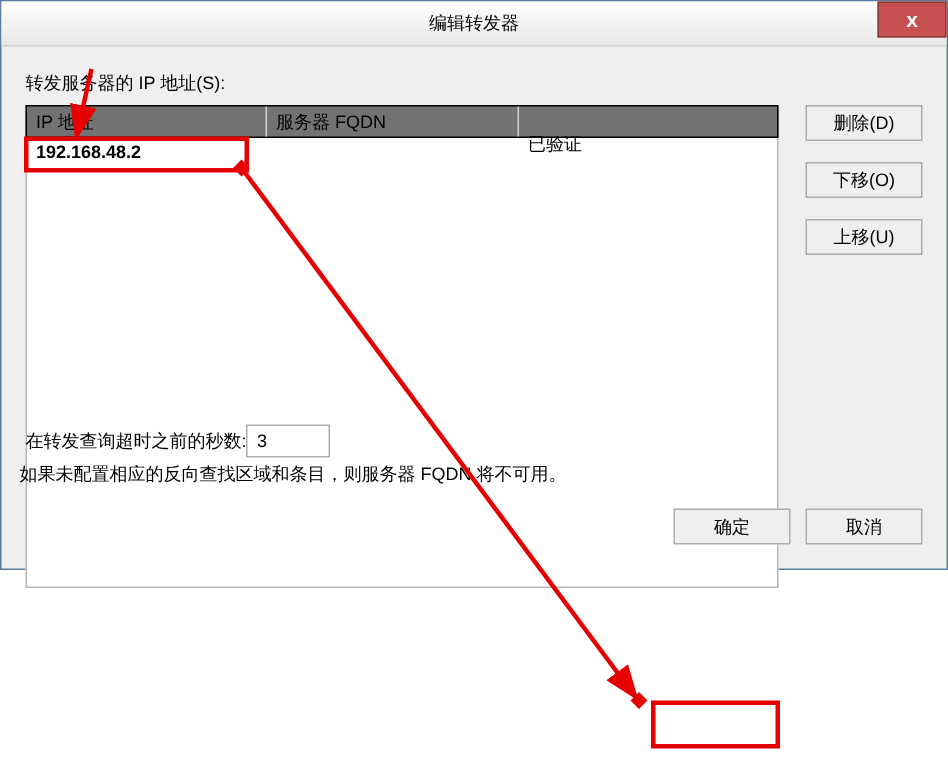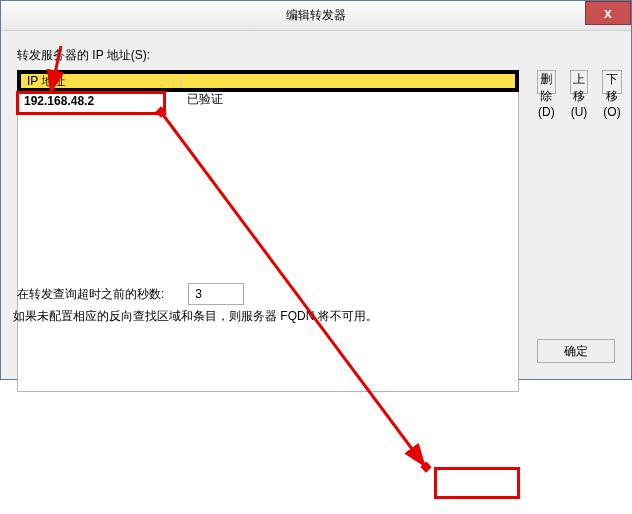--- a/index.html
+++ b/index.html
@@ -60,22 +60,22 @@
   }
   .main-row {
     display: flex;
     gap: 18px;
   }
   .table-area {
     flex: 1;
   }
   .table-header {
     display: flex;
-    background: #fde047;
-    border: 4px solid #000000;
+    background: #737373;
+    border: 1px solid #000000;
     height: 22px;
     align-items: stretch;
   }
   .th {
     border-right: 1px solid #d0d0d0;
     padding: 3px 6px;
     font-size: 12px;
     color: #000;
     display: flex;
     align-items: center;
@@ -96,38 +96,38 @@
     align-items: center;
   }
   .td {
     padding: 1px 6px;
     font-size: 12px;
   }
   .td-ip { width: 160px; font-weight: bold; }
   .side-buttons {
     width: 78px;
     display: flex;
-    flex-direction: row;
+    flex-direction: column;
     gap: 14px;
   }
   .side-btn {
     height: 24px;
     background: #efefef;
     border: 1px solid #adadad;
     font-size: 12px;
     color: #000;
     cursor: pointer;
   }
   .timeout-row {
     position: absolute;
     left: 16px;
     bottom: 74px;
     display: flex;
     align-items: center;
-    gap: 24px;
+    gap: 0;
   }
   .timeout-input {
     width: 56px;
     height: 22px;
     border: 1px solid #adadad;
     background: #fff;
     padding: 2px 6px;
     font-size: 12px;
   }
   .note-text {
@@ -211,45 +211,47 @@
   </div>
 
   <div class="content">
 
     <div class="label-top">转发服务器的 IP 地址(S):</div>
 
     <div class="main-row">
       <div class="table-area">
         <div class="table-header">
           <div class="th th-ip">IP 地址</div>
+          <div class="th th-fqdn">服务器 FQDN</div>
           <div class="th th-verified">已验证</div>
         </div>
         <div class="table-body">
           <div class="table-row">
             <div class="td td-ip">192.168.48.2</div>
           </div>
         </div>
       </div>
 
       <div class="side-buttons">
         <button class="side-btn"><span>删除(D)</span></button>
+        <button class="side-btn"><span>下移(O)</span></button>
         <button class="side-btn"><span>上移(U)</span></button>
-        <button class="side-btn"><span>下移(O)</span></button>
       </div>
     </div>
 
     <div class="timeout-row">
       <span>在转发查询超时之前的秒数:</span>
       <input class="timeout-input" type="text" value="3" style="">
     </div>
 
     <div class="note-text">如果未配置相应的反向查找区域和条目，则服务器 FQDN 将不可用。</div>
 
     <div class="bottom-buttons">
       <button class="btn">确定</button>
+      <button class="btn">取消</button>
     </div>
 
   </div>
 
   <div class="anno-box1"></div>
   <div class="anno-box2"></div>
   <div class="anno-sq1"></div>
   <div class="anno-sq2"></div>
   <svg class="anno-arrow1">
     <defs>

